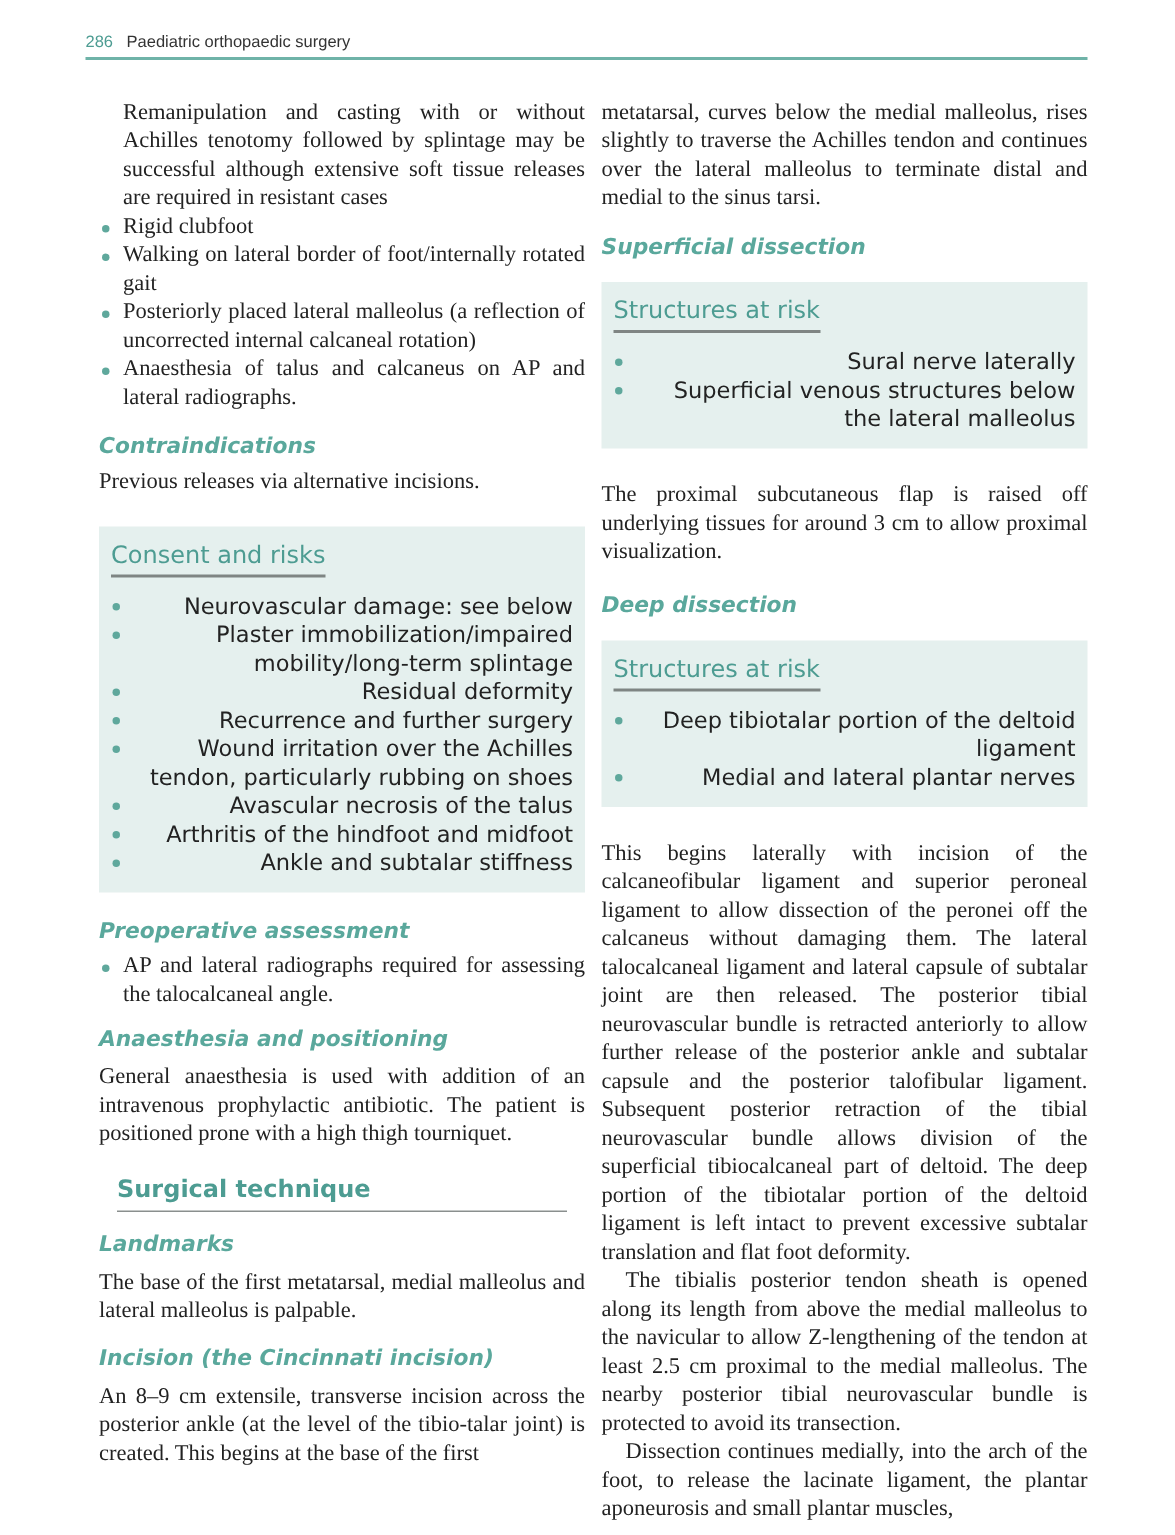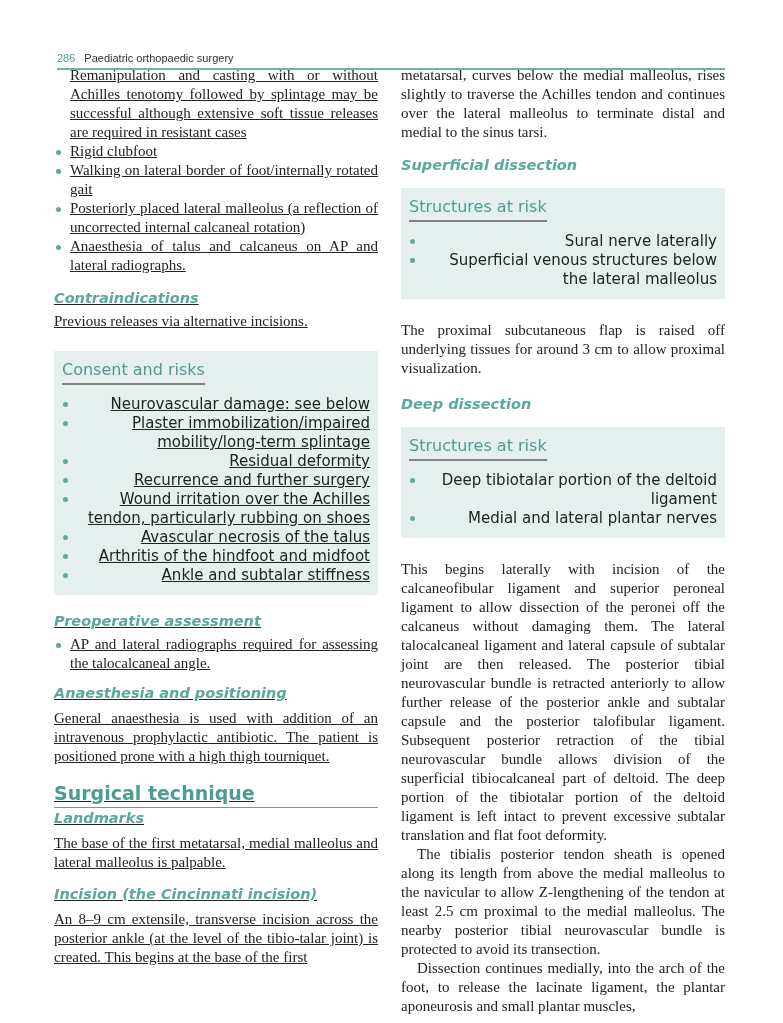--- a/index.html
+++ b/index.html
@@ -1,29 +1,29 @@
 <!DOCTYPE html>
 <html><head>
 <meta charset="utf-8">
 <style>
   html, body { margin:0; padding:0; background:#ffffff; }
   body { width:783px; height:1023px; position:relative; overflow:hidden; }
   .page { position:absolute; left:0; top:0; width:783px; height:1023px; }
-  .running-head { position:absolute; left:57px; top:22px; width:668px; height:16px; border-bottom:2px solid #6fb3a8; font-family:"Liberation Sans", sans-serif; font-size:11px; color:#333;margin-top:30px; }
+  .running-head { position:absolute; left:57px; top:22px; width:668px; height:16px; border-bottom:2px solid #6fb3a8; font-family:"Liberation Sans", sans-serif; font-size:11px; color:#333; }
   .running-head .pg { color:#4d9c92; margin-right:9px; }
   .col { position:absolute; top:66px; width:324px; font-family:"Liberation Serif", serif; font-size:15px; line-height:19px; color:#222; }
-  .col-left { left:54px;text-decoration:underline; }
+  .col-left { left:66px; }
   .col-right { left:401px; }
   .just { text-align:justify; margin:0; }
   .indent-block { margin:0 0 0 16px; }
   ul.bl { list-style:none; margin:0; padding:0; }
   ul.bl li { position:relative; padding-left:16px; text-align:justify; }
   ul.bl li::before { content:""; position:absolute; left:2px; top:8px; width:5px; height:5px; border-radius:50%; background:#5fa89c; }
   .h-italic { font-family:"DejaVu Sans", sans-serif; font-style:italic; font-size:14.5px; color:#5aa89c; margin:0; line-height:20px; }
-  .h-section { font-family:"DejaVu Sans", sans-serif; font-size:19px; color:#4d9c92; margin:0; padding-bottom:3px; border-bottom:1.5px solid #8a8f8e; line-height:22px; }
+  .h-section { font-family:"DejaVu Sans", sans-serif; font-size:16px; color:#4d9c92; margin:12px; padding-bottom:3px; border-bottom:1.5px solid #8a8f8e; line-height:22px; }
   .box { background:#e5f0ee; padding:8px 8px 10px 8px; }
   .box-title { display:inline-block; font-family:"DejaVu Sans", sans-serif; font-size:16px; color:#4d9c92; border-bottom:2px solid #7f8583; padding-bottom:2px; line-height:22px; margin:0 0 10px 0; min-width:134px; }
   .box ul.bl li { font-family:"DejaVu Sans", sans-serif; font-size:15px; line-height:19px; color:#222; text-align:right; padding-left:16px; }
   .box ul.bl li::before { top:7px; left:1px; }
   .indent-p { text-indent:16px; }
 </style>
 </head>
 <body>
 
 <div class="page">

